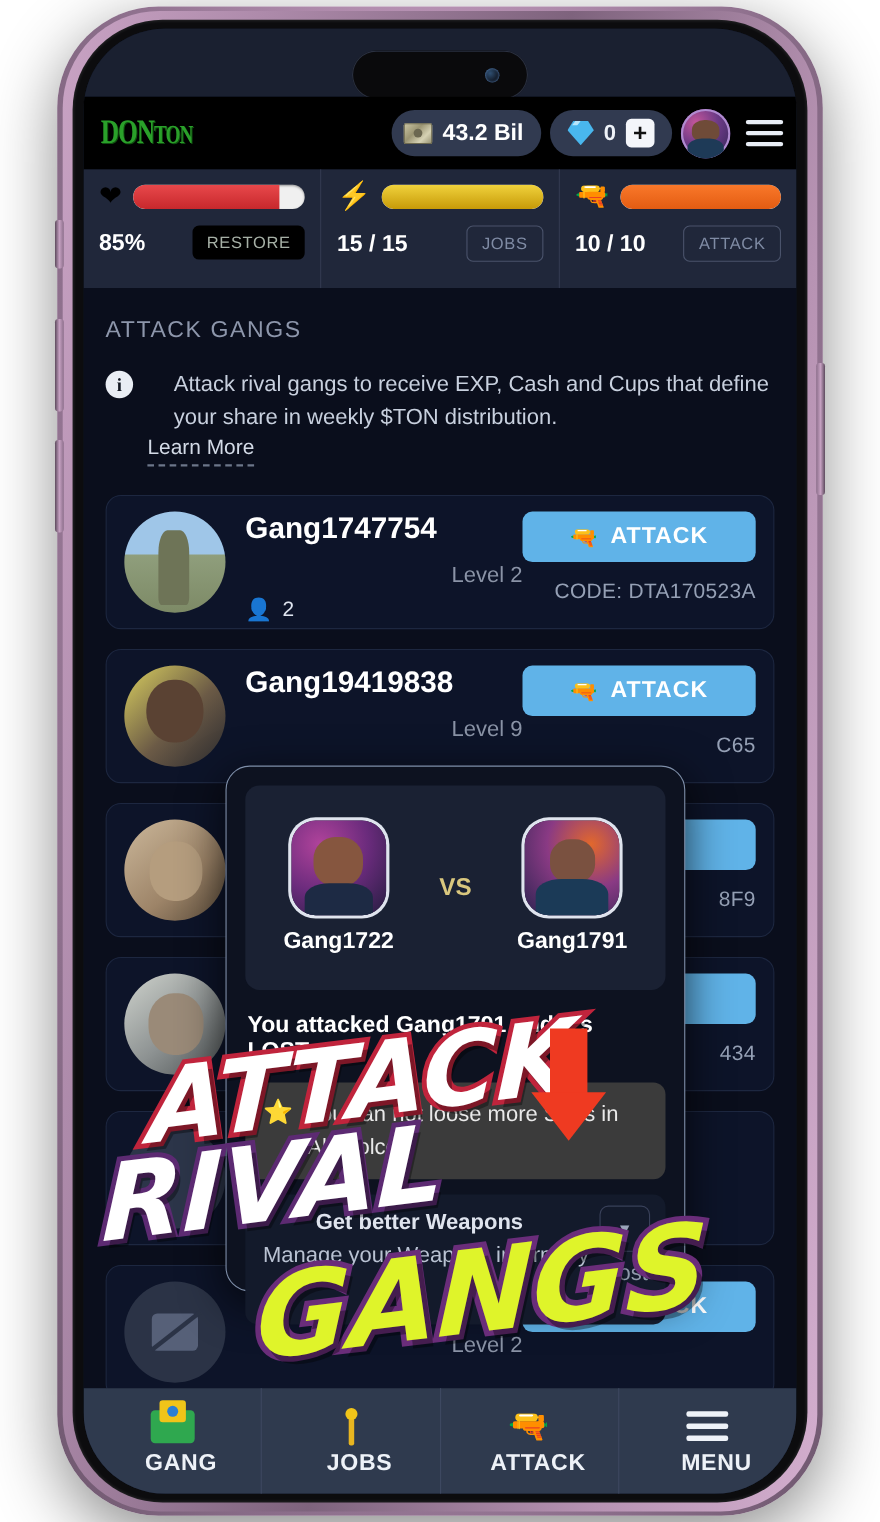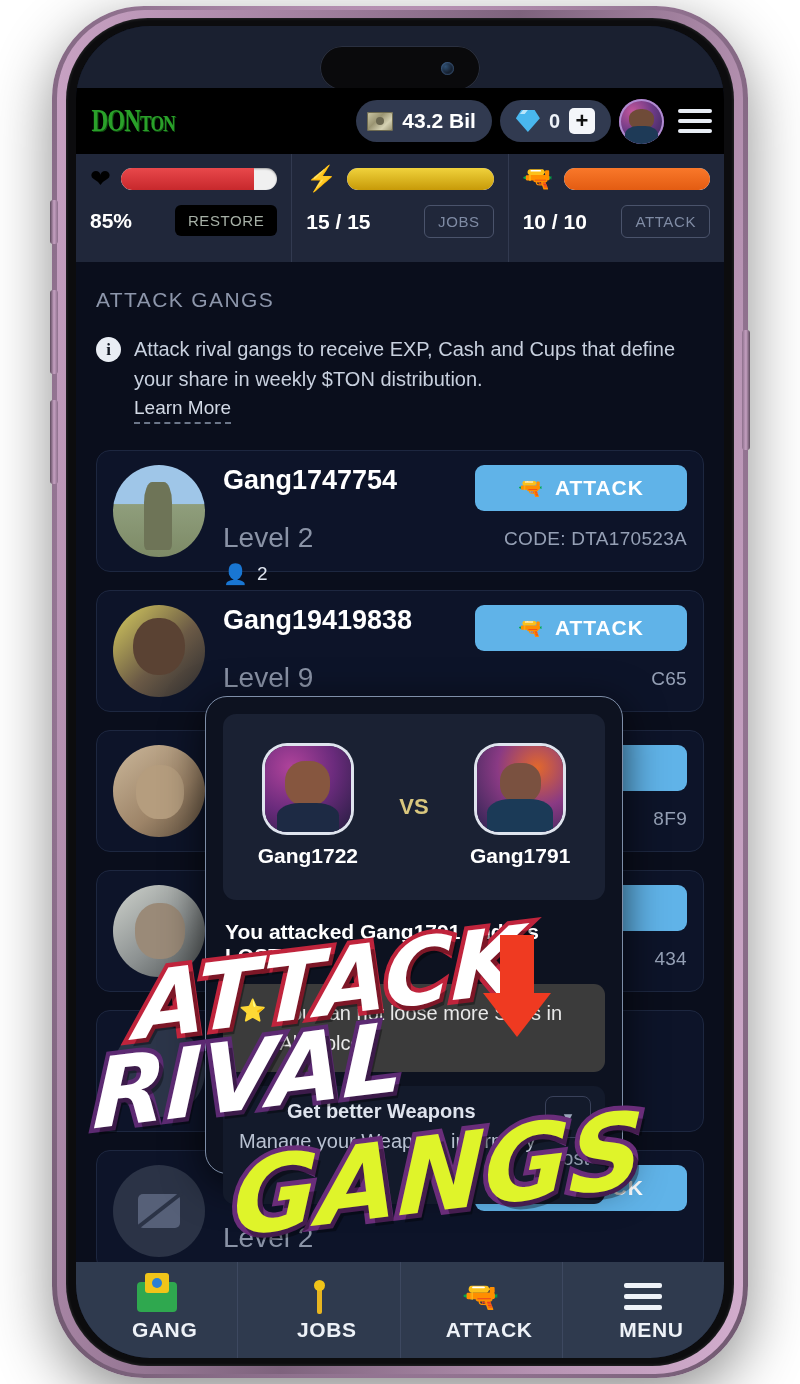--- a/index.html
+++ b/index.html
@@ -171,21 +171,21 @@
   .section-title{
     color:#8d96ab; font-size:21px; letter-spacing:1.4px; margin-bottom:22px;
   }
   .info-row{ display:flex; gap:13px; margin-bottom:26px; }
   .info-ico{
     width:25px;height:25px;border-radius:50%;background:#e9edf4;
     color:#121722; font-size:17px; font-weight:bold;
     display:flex;align-items:center;justify-content:center; flex:none; margin-top:3px;
     font-family:"Liberation Serif",serif;
   }
-  .info-txt{ color:#c8d0de; font-size:20px; line-height:1.5; }
+  .info-txt{ color:#c8d0de; font-size:20px; line-height:1.5;margin-left:24px; }
   .learn{
     display:inline-block; color:#d3dae6; font-size:19px; margin-top:3px;
     border-bottom:2px dashed #6c7689; padding-bottom:3px;
   }
 
   
   .card{
     position:relative;
     border:1px solid #1d2740; border-radius:14px;
     background:#0d1429;
@@ -210,21 +210,21 @@
   }
   .av-empty .slash{
     width:42px;height:34px;border-radius:5px;background:#566078;position:relative;
   }
   .av-empty .slash::after{
     content:"";position:absolute;left:-6px;top:14px;width:56px;height:4px;background:#2b3346;
     transform:rotate(-38deg);
   }
   .card-mid{ flex:1; min-width:0; }
   .gang-name{ color:#ffffff; font-size:27px; font-weight:bold; line-height:1.15; }
-  .gang-lvl{ color:#8a93a6; font-size:28px; margin-top:26px; }
+  .gang-lvl{ color:#8a93a6; font-size:20px; margin-top:16px;text-align:right; }
   .gang-members{ display:flex; align-items:center; gap:9px; margin-top:9px; }
   .member-ico{ color:#55b3f0; font-size:20px; line-height:1; }
   .member-cnt{ color:#dfe5ef; font-size:19px; }
   .card-right{ width:212px; flex:none; text-align:right; }
   .attack-btn{
     background:#60b3e8; color:#fff; border-radius:9px;
     height:46px; display:flex; align-items:center; justify-content:center; gap:11px;
     font-size:21px; font-weight:bold; letter-spacing:.9px;
   }
   .gun{ font-size:20px; }

